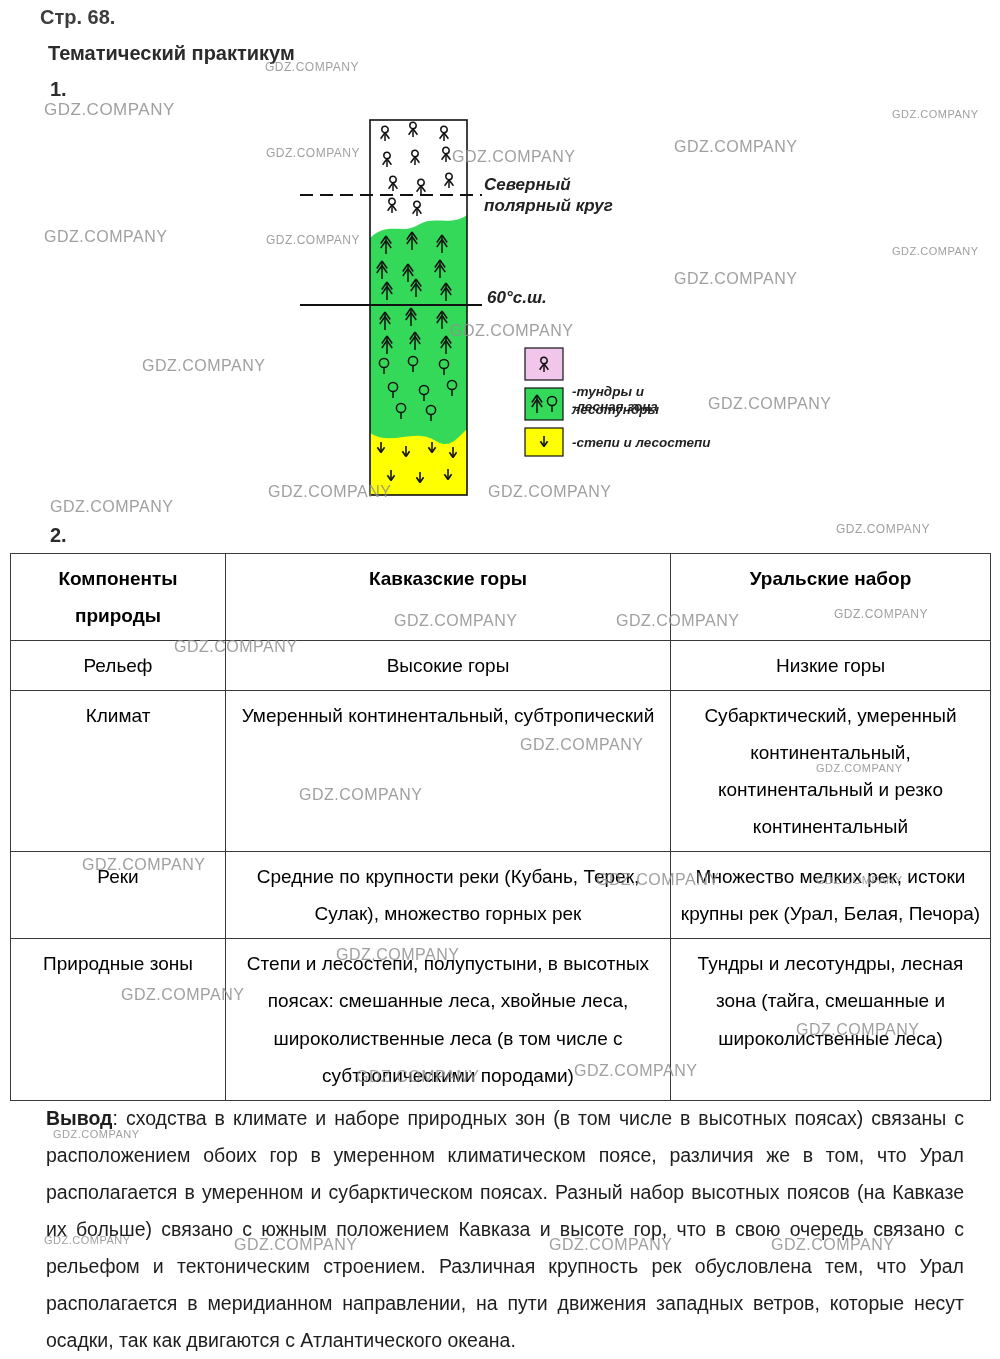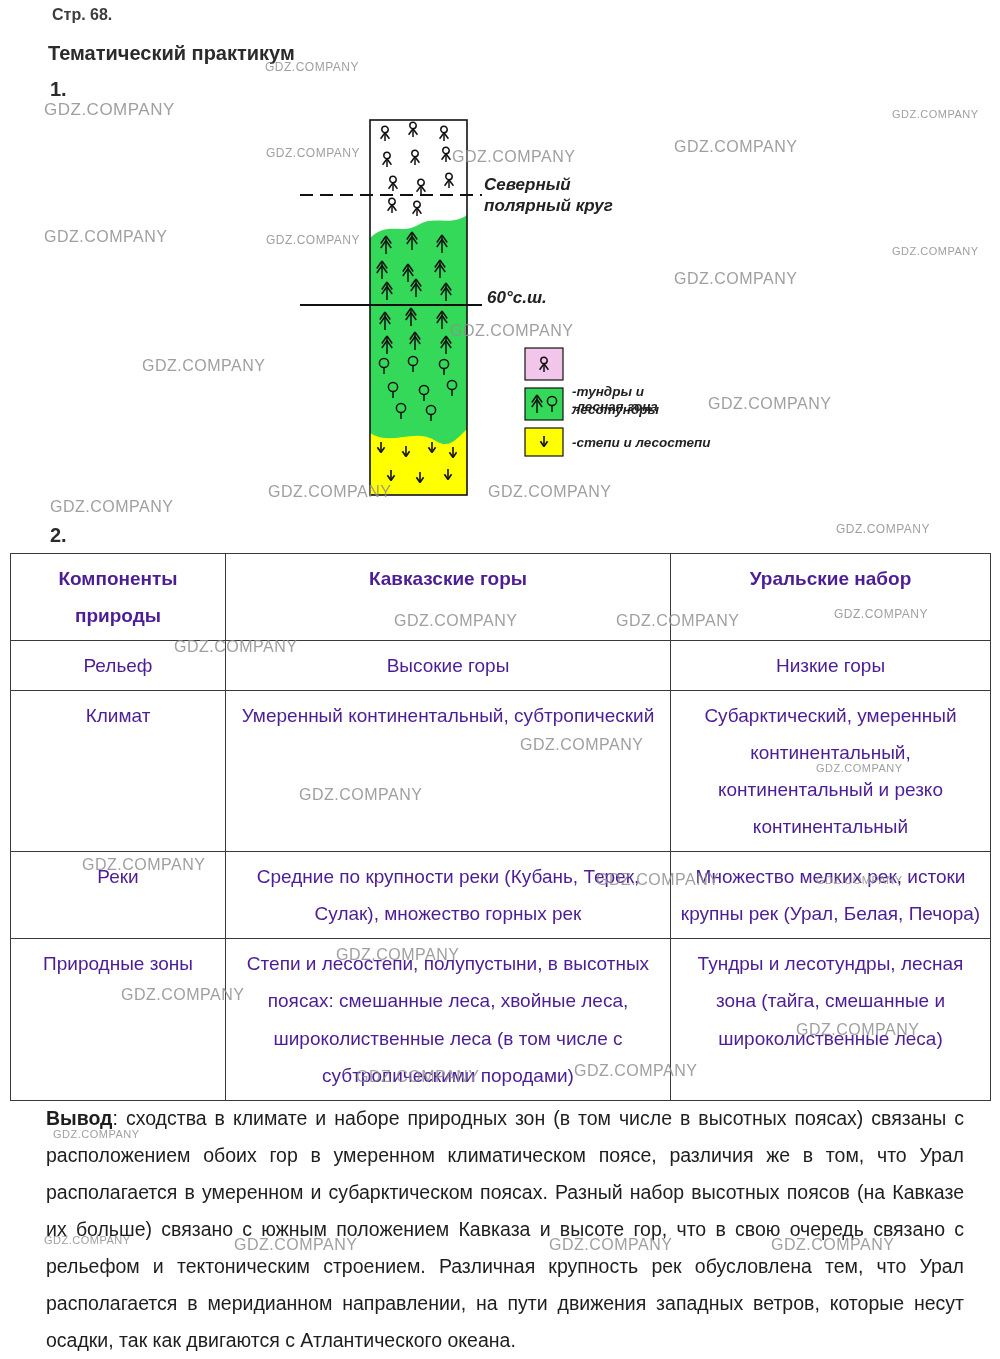--- a/index.html
+++ b/index.html
@@ -1,41 +1,41 @@
 <!DOCTYPE html>
 <html><head>
 <meta charset="utf-8">
 <style>
   * { margin:0; padding:0; box-sizing:border-box; }
   html,body { width:1000px; height:1359px; background:#ffffff;
     font-family:"Liberation Sans", sans-serif; color:#1e1e1e; }
   body { position:relative; overflow:hidden; }
   .abs { position:absolute; }
 
-  .page-label { left:52px; top:6px; font-size:16px; font-weight:bold; color:#3d3d3d; }
+  .page-label { left:40px; top:6px; font-size:20px; font-weight:bold; color:#3d3d3d; }
   .page-title { left:0; top:42px; width:100%; text-align:left; font-size:20px; font-weight:bold; color:#2b2b2b;margin-left:48px; }
   .task-num { font-size:20px; font-weight:bold; color:#2b2b2b; }
   .task1 { left:50px; top:78px; }
   .task2 { left:50px; top:524px; }
 
   
   .diagram { left:0; top:95px; width:1000px; height:438px; }
   .diagram svg { position:absolute; left:0; top:0; }
   .map-label { position:absolute; font-style:italic; font-weight:bold; font-size:17px; color:#222; line-height:1.25; }
   .lbl-arctic { left:484px; top:79px; width:150px; }
   .lbl-lat { left:487px; top:192px; }
   .legend-label { position:absolute; left:572px; width:150px; font-style:italic; font-weight:bold; font-size:13.5px; color:#222; line-height:1.3; }
   .leg1 { top:256px;margin-top:32px; } .leg2 { top:303px; } .leg3 { top:339px; }
 
   
   .cmp-table { position:absolute; left:10px; top:553px; width:980px; border-collapse:collapse; table-layout:fixed; }
   .cmp-table col.c1 { width:215px; } .cmp-table col.c2 { width:445px; } .cmp-table col.c3 { width:320px; }
   .cmp-table th, .cmp-table td {
     border:1px solid #3a3a3a; text-align:center; vertical-align:top;
-    font-size:19px; line-height:1.95; padding:6px 4px; color:#4c1d95;
+    font-size:19px; line-height:1.95; padding:6px 4px; color:#000000;
   }
   .cmp-table th { font-weight:bold; }
   .hdr-narrow { max-width:140px; margin:0 auto; }
 
   
   .conclusion { left:46px; top:1100px; width:918px; font-size:19.5px; line-height:1.9;
     text-align:justify; color:#1e1e1e; }
   .conclusion b { font-weight:bold; }
 
   

